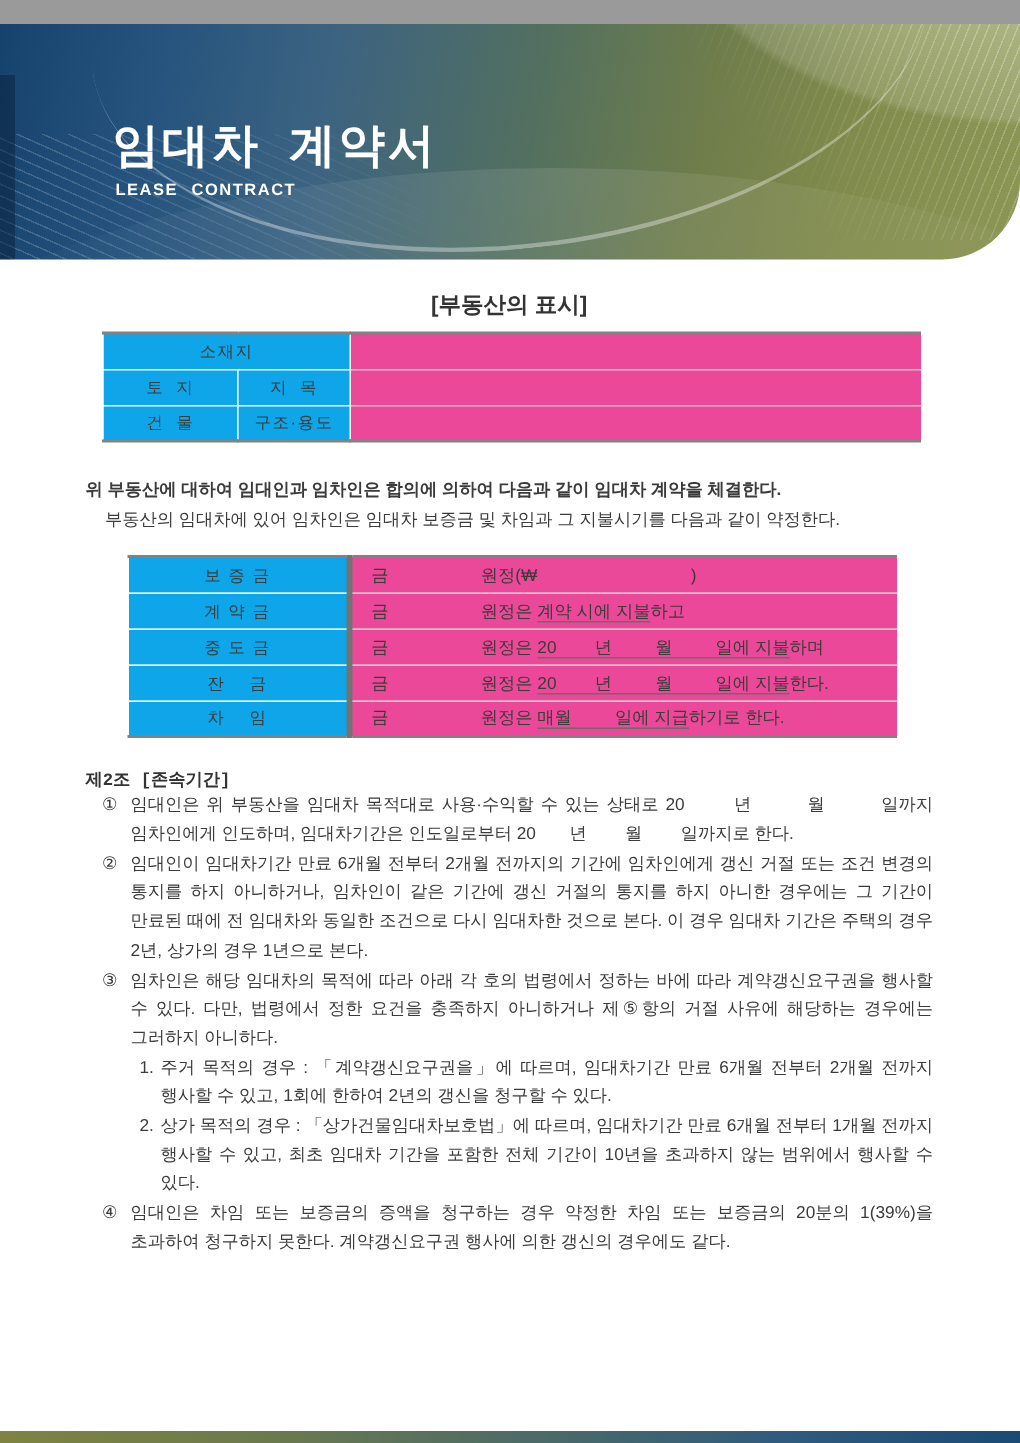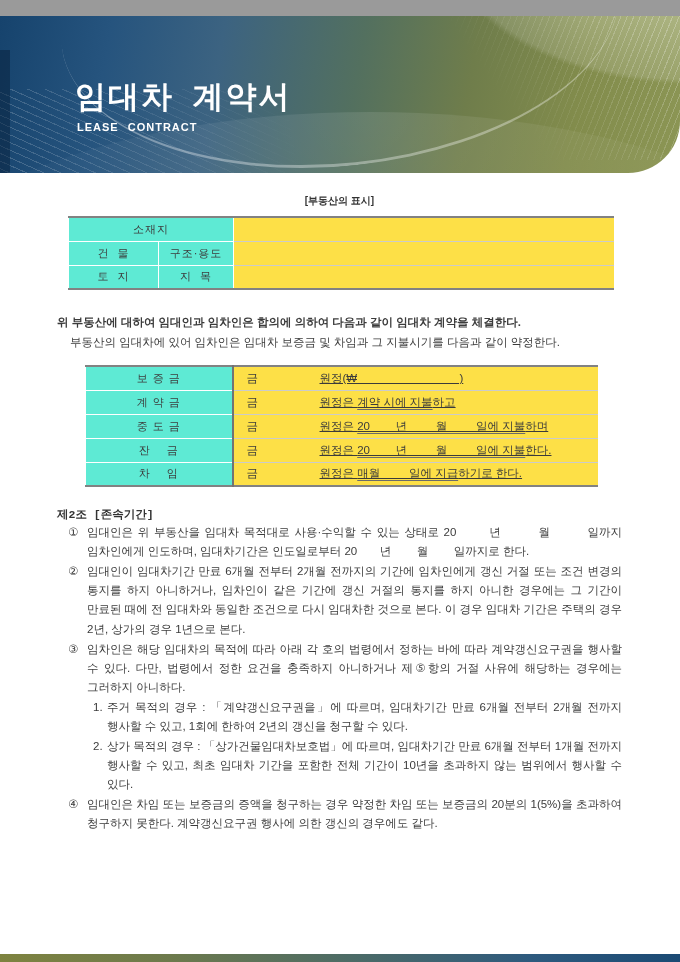--- a/index.html
+++ b/index.html
@@ -62,35 +62,35 @@
   }
 
   
   .ftr {
     position:absolute; left:0; bottom:0; width:680px; height:24px;
     background:linear-gradient(90deg,#7e8340 0%,#6d7a4c 25%,#4c6b67 52%,#2e5a7e 78%,#1b4a74 100%);
   }
 
   
   .main { position:absolute; top:157px; left:0; width:680px; padding:0 58px 0 57px; }
-  .sec-title { margin-top:21px; text-align:center; font-weight:bold; font-size:10px; color:#333; }
+  .sec-title { margin-top:21px; text-align:center; font-weight:bold; font-size:15px; color:#333; }
 
   table { border-collapse:collapse; table-layout:fixed; }
   .doc-table { border-top:2px solid #828282; border-bottom:2px solid #828282; }
   .doc-table td { height:24px; font-size:11px; vertical-align:middle; }
   .doc-table .lbl {
-    background:#5eead4; border:1px solid #ffffff;
+    background:#0ea5e9; border:1px solid #ffffff;
     text-align:center; color:#3c3c3c; white-space:pre; letter-spacing:1px;
   }
-  .doc-table .val { background:#fde047; border-bottom:1px solid #cbcbcb;text-decoration:underline; }
+  .doc-table .val { background:#ec4899; border-bottom:1px solid #cbcbcb; }
   .doc-table tr:last-child .val { border-bottom:none; }
 
   .t1 { margin:8px 0 0 11px; width:545px; }
   .t2 { margin:13px 0 0 28px; width:512px; }
-  .t2 .lbl { border-right:2px solid #737373; }
+  .t2 .lbl { border-right:4px solid #737373; }
   .t2 .val { padding-left:0; white-space:pre; font-size:11.5px; color:#3b3b3b; }
   .t2 .unit { display:inline-block; width:86px; padding-left:13px; }
   .u { text-decoration:underline; text-underline-offset:3px; text-decoration-color:#6b6b6b; }
 
   .intro { margin-top:23px; font-size:11.5px; line-height:1.66; text-align:justify;font-weight:bold; }
   .art-h { margin-top:24px; font-size:11.5px; font-weight:bold; color:#333; }
   .lead  { margin-top:1px; padding-left:13px; font-size:11.5px; line-height:1.66; }
 
   .clauses { margin-top:20px; }
   .clauses .art-h2 { font-size:11.5px; font-weight:bold; color:#333;font-family:Liberation Mono, monospace; }
@@ -125,27 +125,27 @@
           <col style="width:90px">
           <col style="width:75px">
           <col style="width:380px">
         </colgroup>
       <tbody>
           <tr>
         <td class="lbl" colspan="2">소재지</td>
         <td class="val"></td>
       </tr>
       <tr>
+        <td class="lbl">토  지</td>
+        <td class="lbl">지  목</td>
+        <td class="val"></td>
+      </tr>
+      <tr>
         <td class="lbl">건  물</td>
         <td class="lbl">구조·용도</td>
-        <td class="val"></td>
-      </tr>
-      <tr>
-        <td class="lbl">토  지</td>
-        <td class="lbl">지  목</td>
         <td class="val"></td>
       </tr>
     </tbody>
       </table>
 
     <p class="intro">위 부동산에 대하여 임대인과 임차인은 합의에 의하여 다음과 같이 임대차 계약을 체결한다.</p>
 
     <p class="lead">부동산의 임대차에 있어 임차인은 임대차 보증금 및 차임과 그 지불시기를 다음과 같이 약정한다.</p>
 
     <table class="doc-table t2">
@@ -195,21 +195,21 @@
       <div class="clause l2">
         <span class="marker">1.</span>
         <span class="ctext">주거 목적의 경우 : 「계약갱신요구권을」에 따르며, 임대차기간 만료 6개월 전부터 2개월 전까지 행사할 수 있고, 1회에 한하여 2년의 갱신을 청구할 수 있다.</span>
       </div>
       <div class="clause l2">
         <span class="marker">2.</span>
         <span class="ctext">상가 목적의 경우 : 「상가건물임대차보호법」에 따르며, 임대차기간 만료 6개월 전부터 1개월 전까지 행사할 수 있고, 최초 임대차 기간을 포함한 전체 기간이 10년을 초과하지 않는 범위에서 행사할 수 있다.</span>
       </div>
       <div class="clause">
         <span class="marker">④</span>
-        <span class="ctext">임대인은 차임 또는 보증금의 증액을 청구하는 경우 약정한 차임 또는 보증금의 20분의 1(5%)을 초과하여 청구하지 못한다. 계약갱신요구권 행사에 의한 갱신의 경우에도 같다.</span>
+        <span class="ctext">임대인은 차임 또는 보증금의 증액을 청구하는 경우 약정한 차임 또는 보증금의 20분의 1(39%)을 초과하여 청구하지 못한다. 계약갱신요구권 행사에 의한 갱신의 경우에도 같다.</span>
       </div>
     </div>
 
   </div>
 
   <div class="ftr"></div>
 
 </div>
 
 </body></html>

